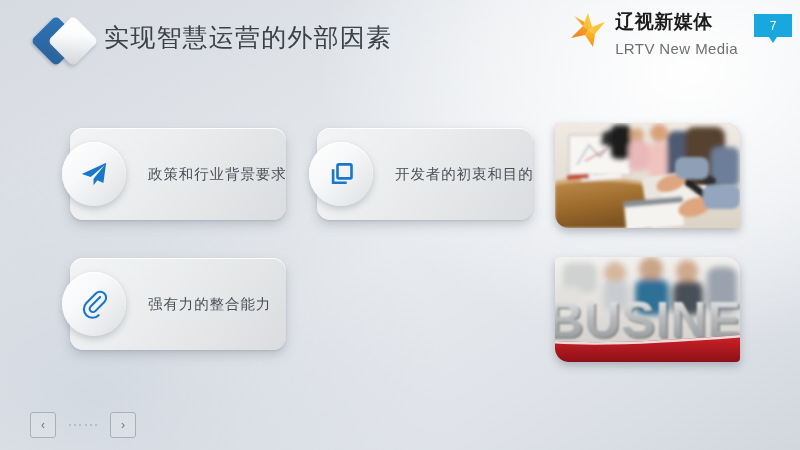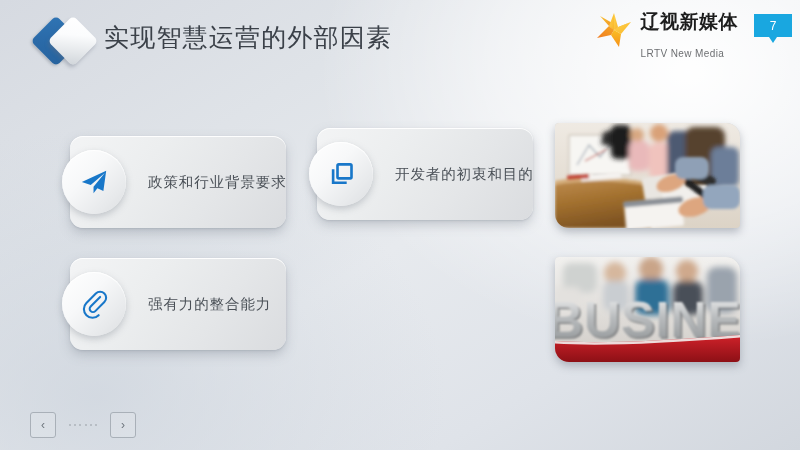--- a/index.html
+++ b/index.html
@@ -77,24 +77,24 @@
   .brand-star { width: 40px; height: 40px; display: block; }
   .brand-text { line-height: 1; padding-top: 2px; }
   .brand-cn {
     font-size: 19px;
     font-weight: bold;
     color: #1d1d1d;
     letter-spacing: 0.5px;
     white-space: nowrap;
   }
   .brand-en {
-    font-size: 10px;
+    font-size: 15px;
     color: #6d6f72;
     letter-spacing: 0.4px;
-    margin-top: 18px;
+    margin-top: 10px;
     white-space: nowrap;
   }
 
   .page-badge {
     position: absolute;
     right: 8px; top: 14px;
     width: 38px; height: 23px;
     background: #19a7e0;
     display: flex;
     align-items: center;
@@ -123,21 +123,21 @@
     height: 92px;
     border-radius: 13px;
     background: linear-gradient(128deg, #f3f4f5 0%, #eceeef 34%, #e4e6e8 66%, #dadcdf 100%);
     box-shadow:
       0 5px 11px rgba(120,128,140,0.34),
       0 1px 2px rgba(120,128,140,0.26),
       inset 0 1px 0 rgba(255,255,255,0.92);
     display: flex;
     align-items: center;
   }
-  .card.c0 { left: 70px;  top: 136px; }
+  .card.c0 { left: 70px;  top: 128px; }
   .card.c1 { left: 317px; top: 128px; }
   .card.c2 { left: 70px;  top: 258px; }
   .card.c3 { left: 317px; top: 258px; }
 
   .card-icon {
     position: absolute;
     left: -8px;
     top: 50%;
     margin-top: -32px;
     width: 64px; height: 64px;

